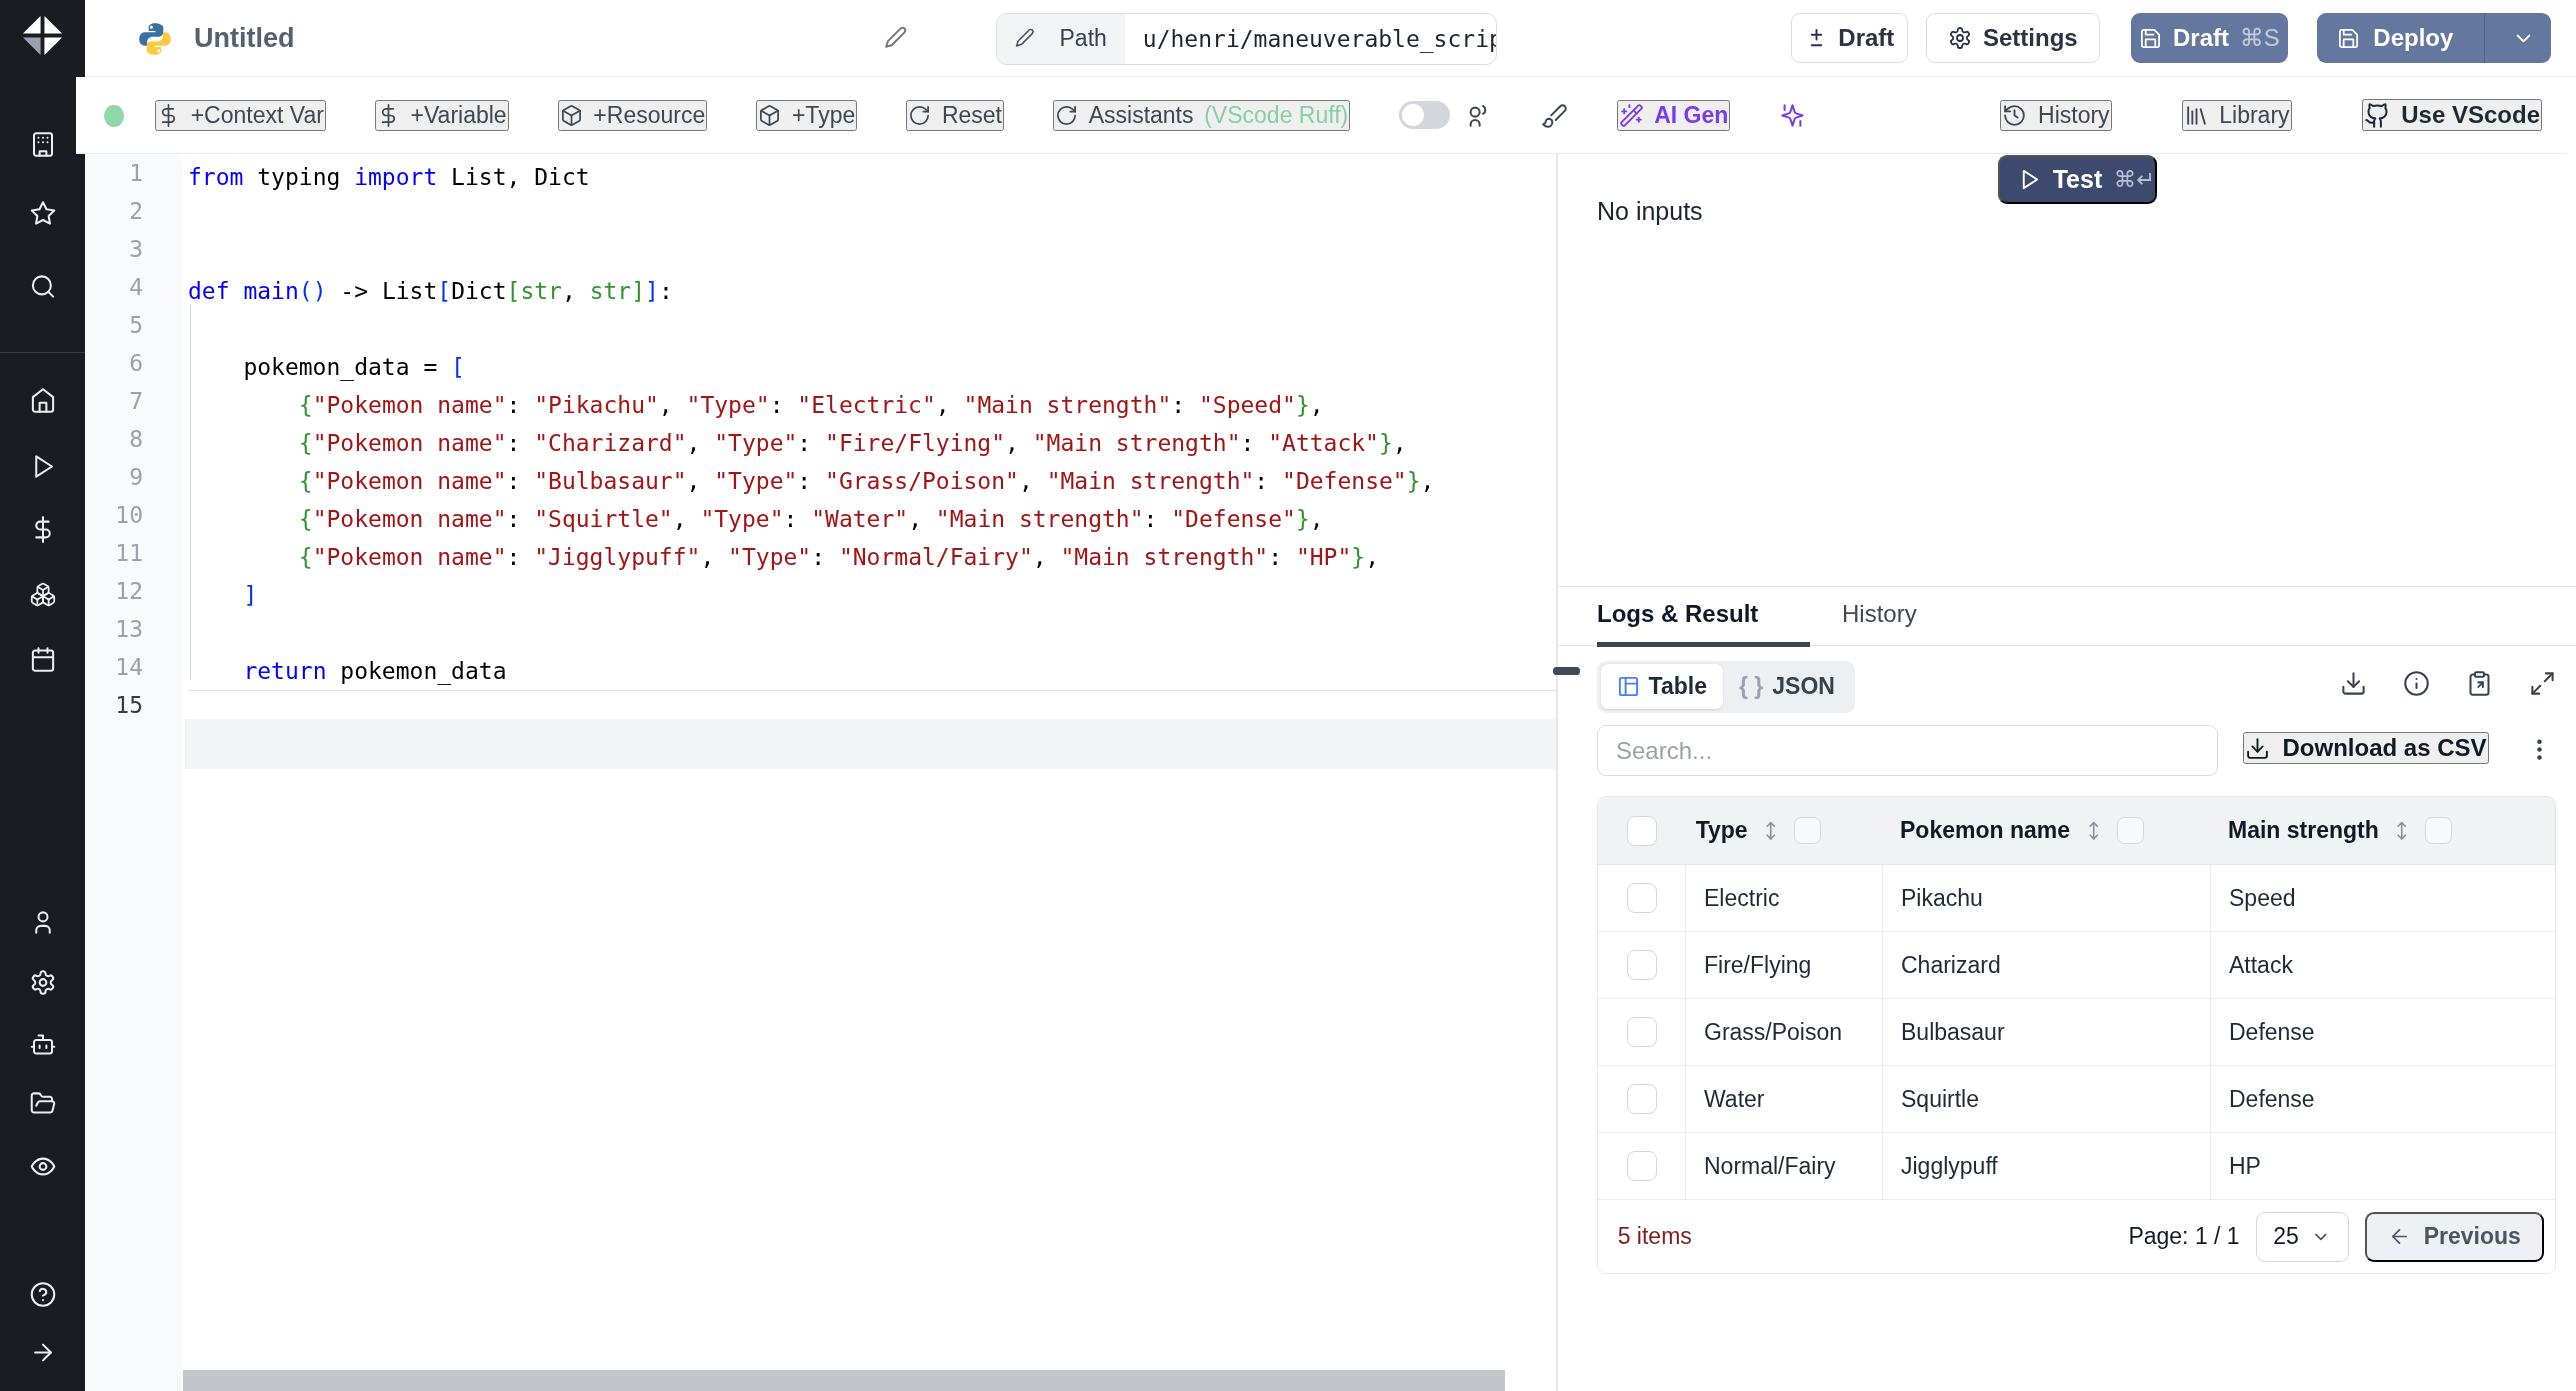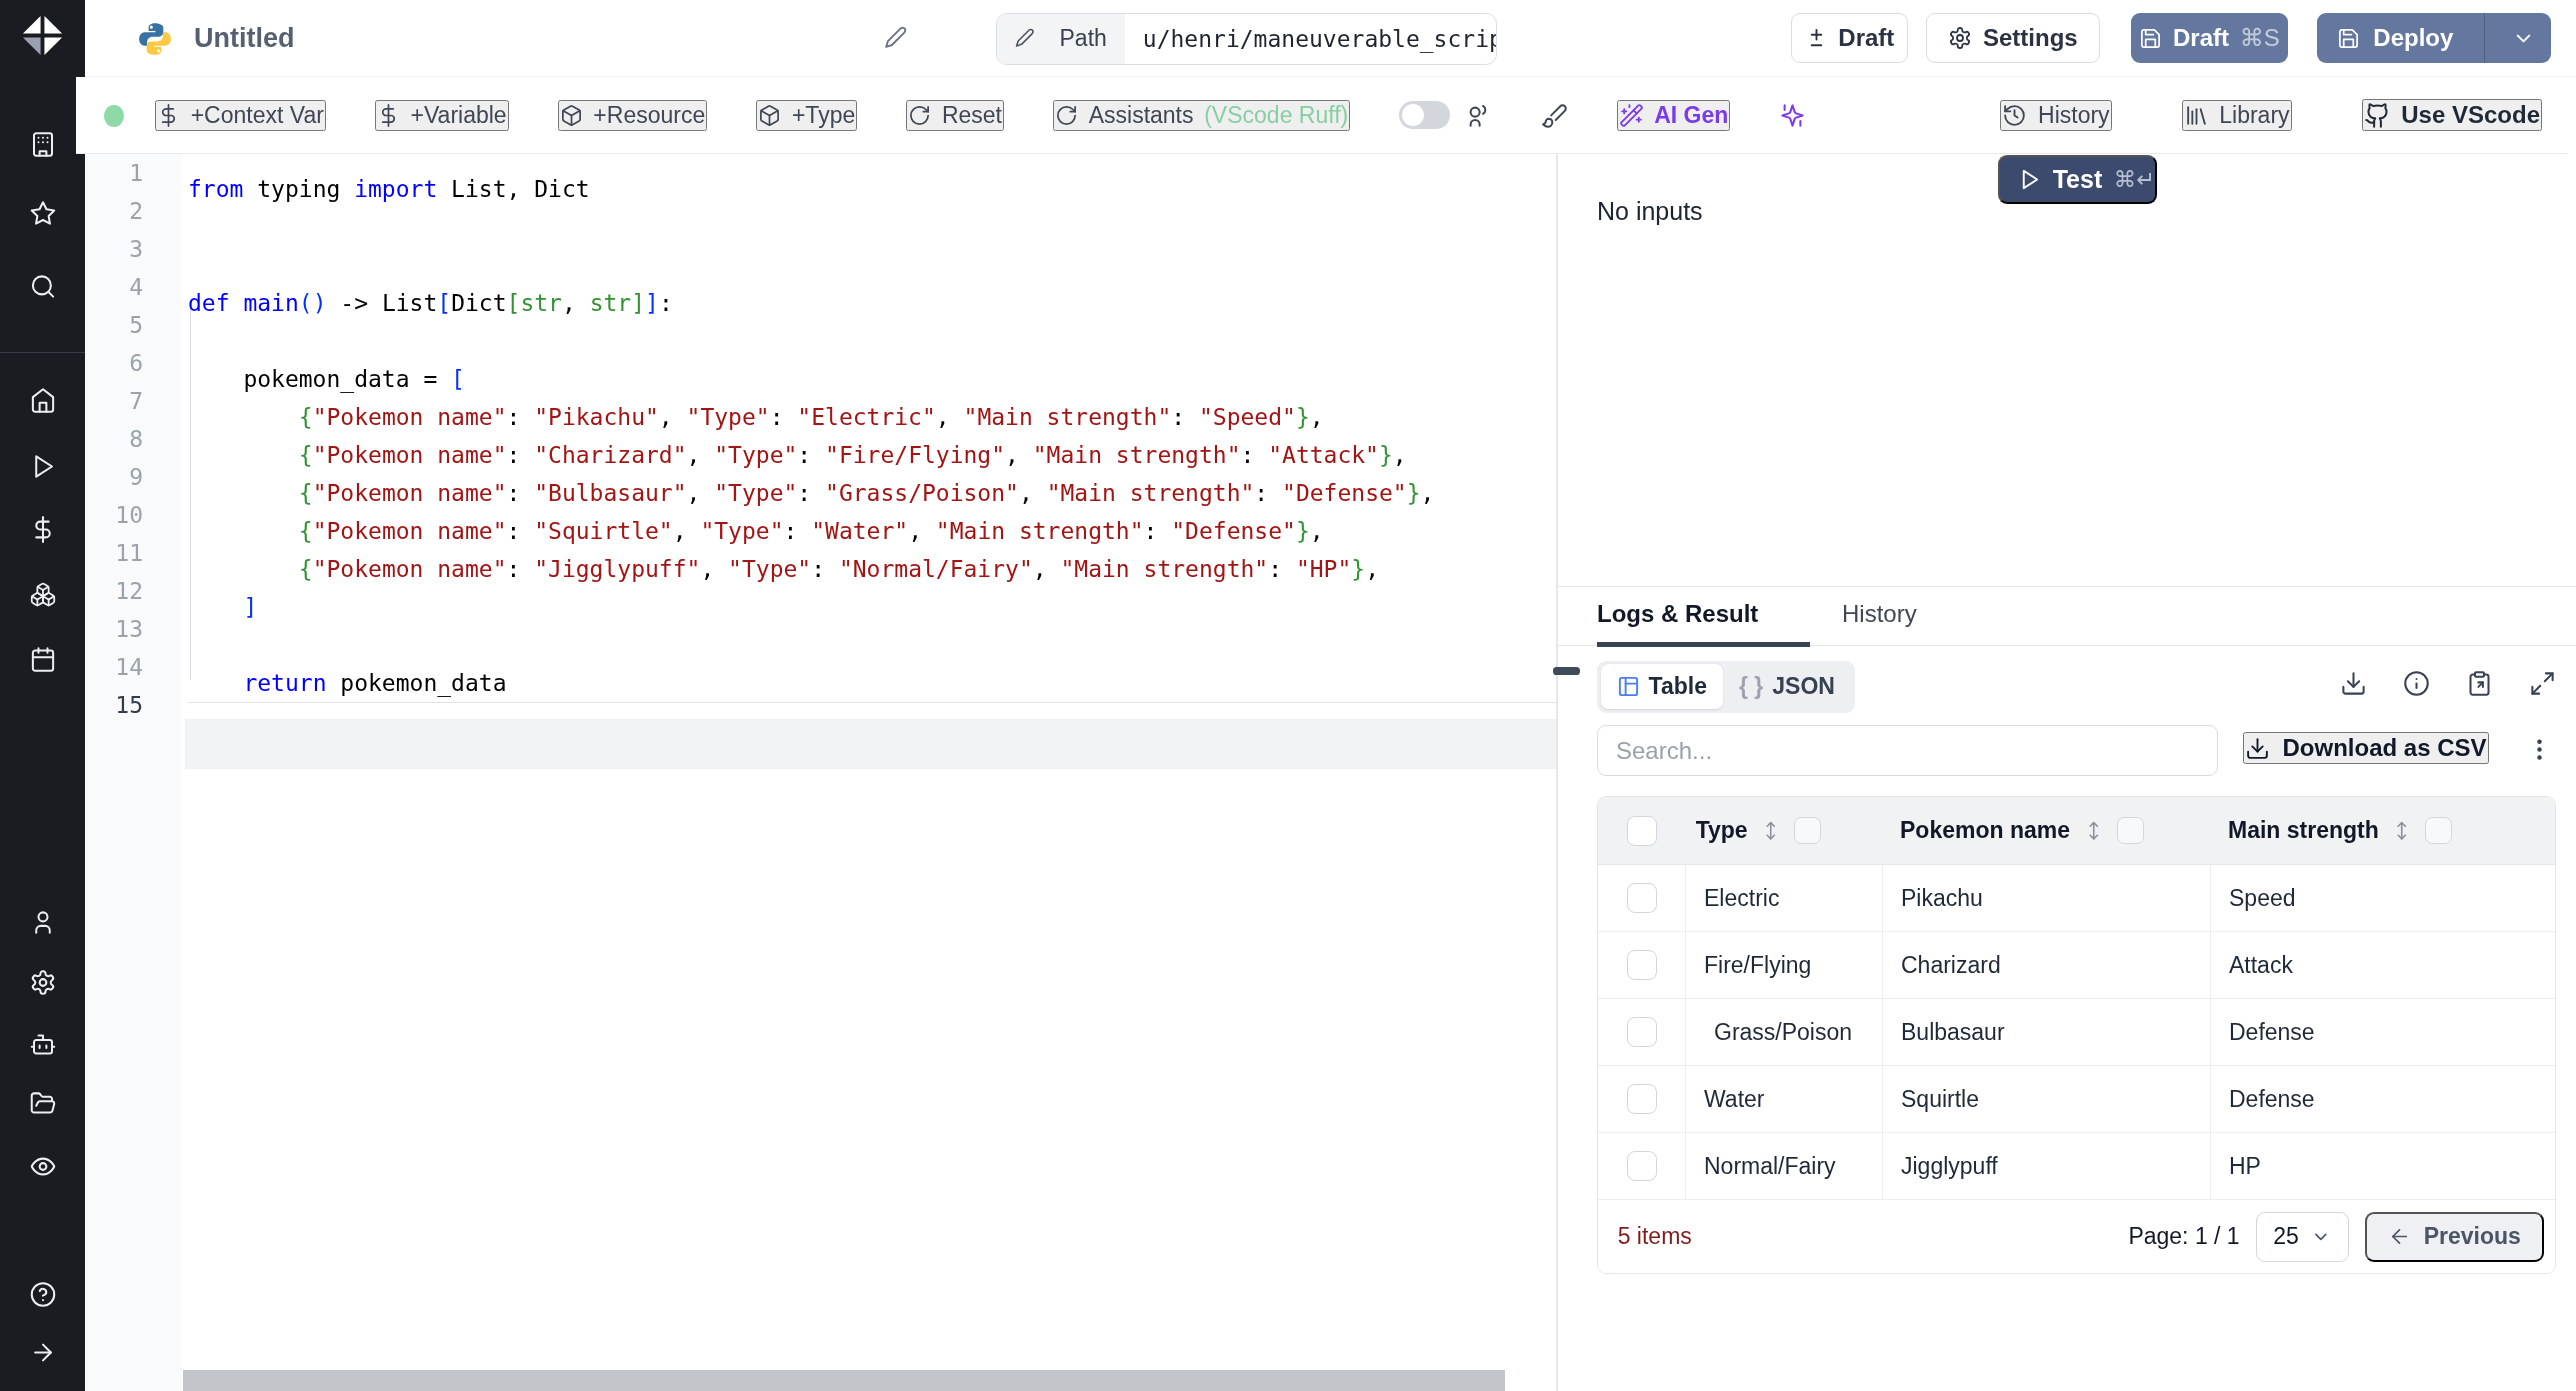--- a/index.html
+++ b/index.html
@@ -46,21 +46,21 @@
 
   
   #content{position:absolute;left:85px;top:154px;width:2491px;height:1238px;background:#fff}
 
   
   #editor{position:absolute;left:0;top:0;width:1471px;height:1238px;background:#fff}
   #gutter{position:absolute;left:0;top:0;width:97px;height:1238px;background:#f8fafc;padding-top:0}
   .ln{height:38px;line-height:38px;text-align:right;padding-right:39px;
     font-family:"DejaVu Sans Mono",monospace;font-size:23px;color:#9aa2ac}
   .ln.active{color:#323c4e}
-  #code-area{position:absolute;left:103px;top:16px;right:0}
+  #code-area{position:absolute;left:103px;top:4px;right:0}
   .cl{height:38px;line-height:38px;white-space:pre;font-family:"DejaVu Sans Mono",monospace;font-size:23px;color:#000}
   .cl.cur{border-top:1.3px solid #dfe2e7;border-bottom:1.3px solid #dfe2e7}
   .kw{color:#0000ff}.str{color:#a31515}.df{color:#000}.b1{color:#0431fa}.b2{color:#319331}.ty{color:#319331}
   #indent-guide{position:absolute;left:105px;top:150px;width:0.9px;height:376px;background:#d6d9de}
   #belowband{position:absolute;left:100px;top:565px;right:0;height:50px;background:#f2f3f5}
   #hscroll{position:absolute;left:98px;top:1216px;width:1322px;height:21.5px;background:#c2c5c9}
 
   #vdivider{position:absolute;left:1471px;top:0;width:1.8px;height:1238px;background:#e5e7eb}
   #grip{position:absolute;left:1468px;top:513px;width:27px;height:8px;border-radius:3.6px;background:#3f4a5a;z-index:5}
 
@@ -637,21 +637,21 @@
               <span class="checkbox"></span>
             </div>
             <div class="tcell c1" style="padding-left: 18px;">Fire/Flying</div>
             <div class="tcell c2">Charizard</div>
             <div class="tcell c3">Attack</div>
           </div>
           <div class="trow">
             <div class="c0">
               <span class="checkbox"></span>
             </div>
-            <div class="tcell c1" style="padding-left: 28px;">Grass/Poison</div>
+            <div class="tcell c1" style="padding-left: 18px;">Grass/Poison</div>
             <div class="tcell c2">Bulbasaur</div>
             <div class="tcell c3">Defense</div>
           </div>
           <div class="trow">
             <div class="c0">
               <span class="checkbox"></span>
             </div>
             <div class="tcell c1" style="padding-left: 18px;">Water</div>
             <div class="tcell c2">Squirtle</div>
             <div class="tcell c3">Defense</div>

